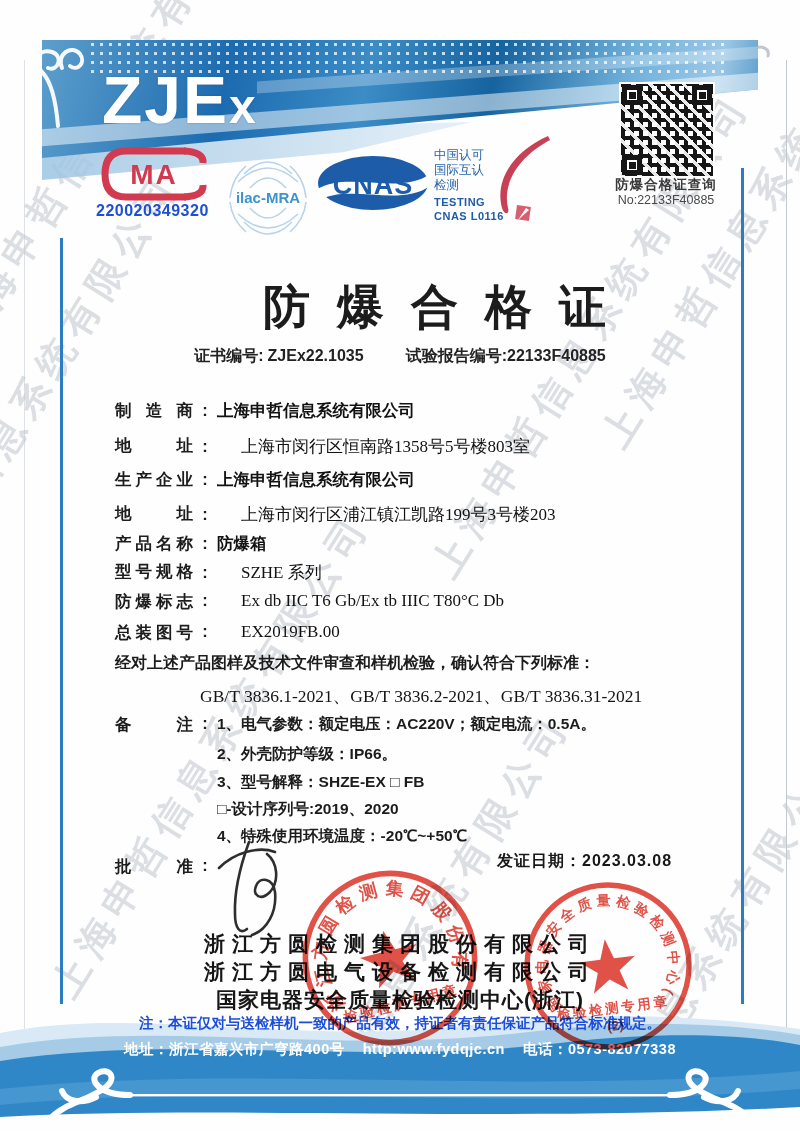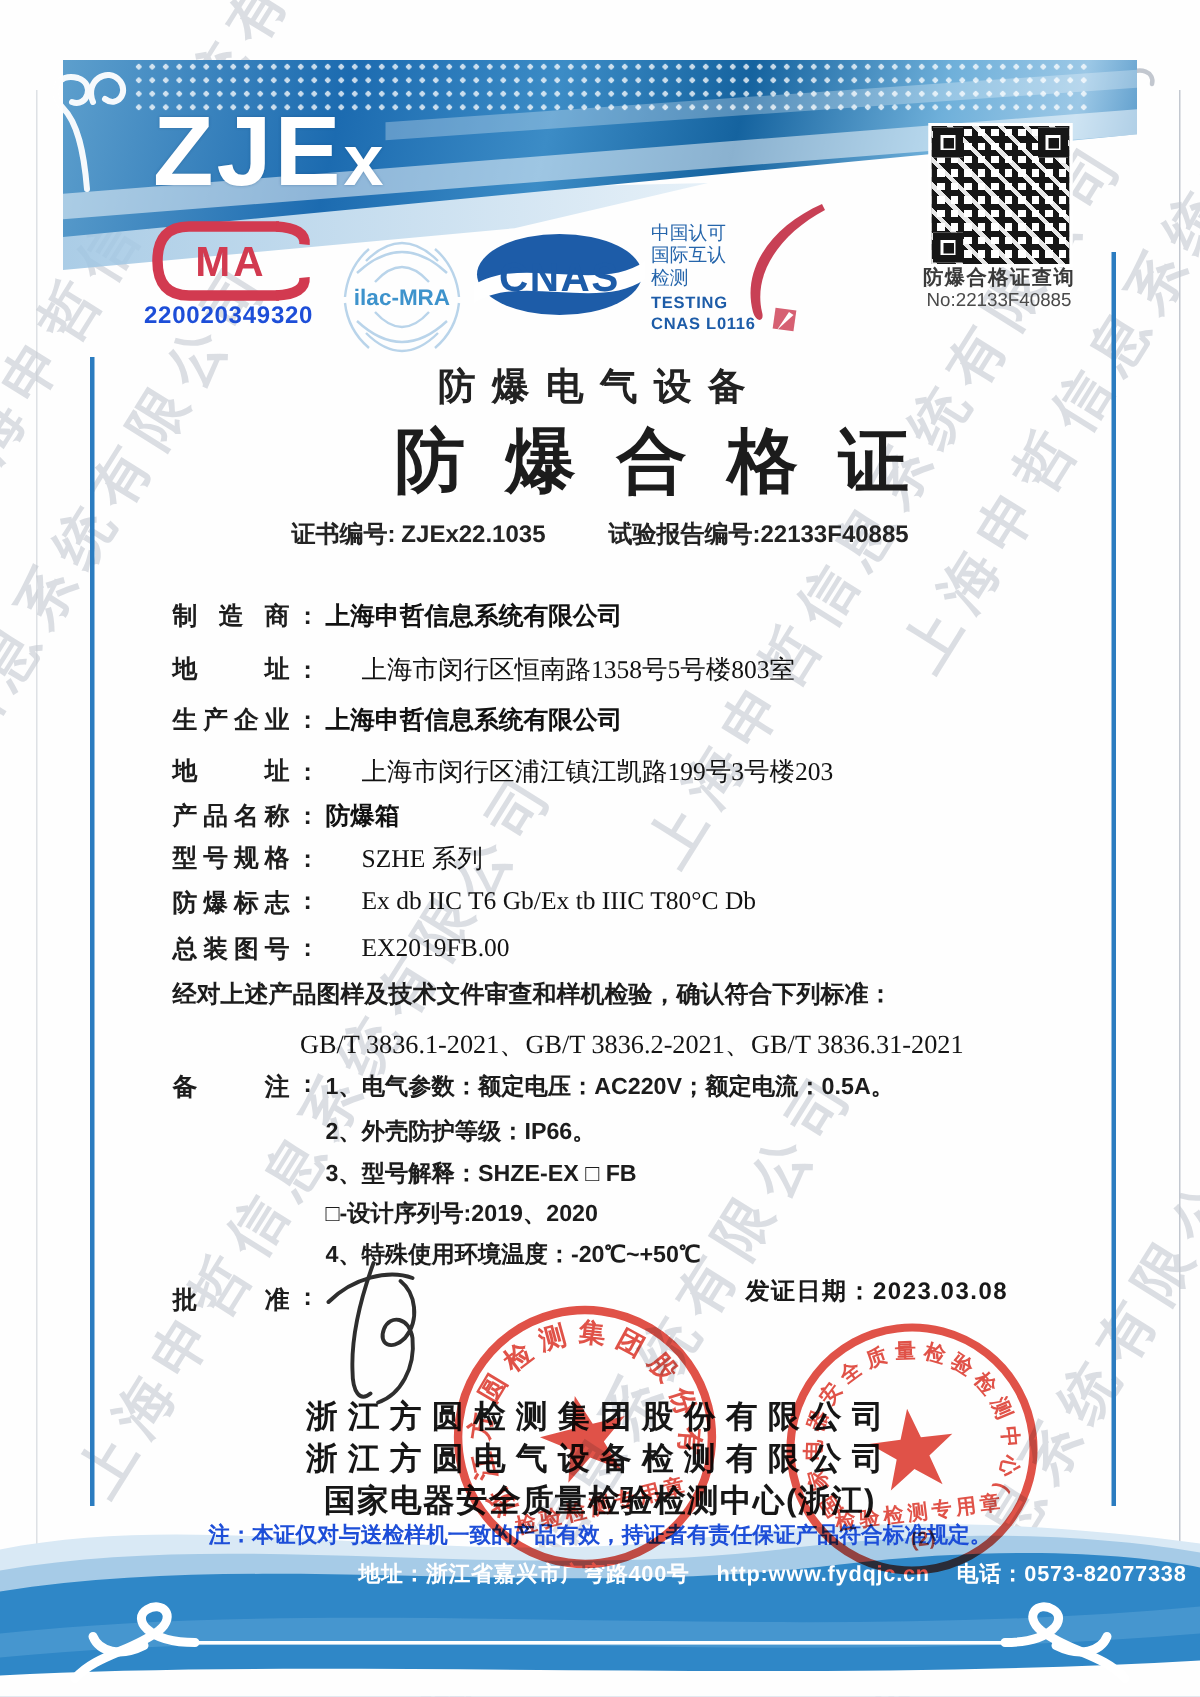--- a/index.html
+++ b/index.html
@@ -76,21 +76,21 @@
   .issuer{position:absolute;left:0;width:800px;text-align:center;z-index:3;
           font-size:21px;font-weight:800;color:#161616;}
   .ls-wide{letter-spacing:7px;}
   .ls-tight{letter-spacing:1px;}
   
   .stamp{position:absolute;z-index:6;opacity:.88;mix-blend-mode:multiply;}
   
   .note{left:0;top:1014px;width:800px;text-align:center;z-index:5;
         font-size:14.5px;font-weight:700;color:#1d4ed8;}
   .footer-svg{left:0;top:993px;width:800px;height:138px;z-index:4;}
-  .footer-text{left:0;top:1040px;width:800px;text-align:right;z-index:5;
+  .footer-text{left:0;top:1040px;width:800px;text-align:center;z-index:5;
         color:#ffffff;font-size:14.5px;font-weight:700;letter-spacing:.5px;}
   .footer-text span{margin:0 9px;}
 </style>
 </head>
 <body>
 
 <div class="page">
 
   <div>
     <div class="wm" style="left:-150px;top:640px">上海申哲信息系统有限公司</div>
@@ -176,21 +176,20 @@
   </svg>
 
   <div class="abs qr">
     <div class="finder" style="left:1px;top:1px"></div>
     <div class="finder" style="right:1px;top:1px"></div>
     <div class="finder" style="left:1px;bottom:1px"></div>
   </div>
   <div class="abs qr-caption">防爆合格证查询</div>
   <div class="abs qr-number">No:22133F40885</div>
 
-  <div class="abs subtitle">防爆电气设备</div>
   <div class="abs main-title">防爆合格证</div>
   <div class="abs cert-line">
     <span class="lbl">证书编号:</span><span>ZJEx22.1035</span><span class="gap"></span><span>试验报告编号:</span><span>22133F40885</span>
   </div>
 
   <div class="frow" style="top:400px">
     <span class="flabel">制造商</span><span class="fcolon">:</span><span class="fvalue v-sans">上海申哲信息系统有限公司</span>
   </div>
   <div class="frow" style="top:435px">
     <span class="flabel">地址</span><span class="fcolon">:</span><span class="fvalue v-serif">上海市闵行区恒南路1358号5号楼803室</span>

